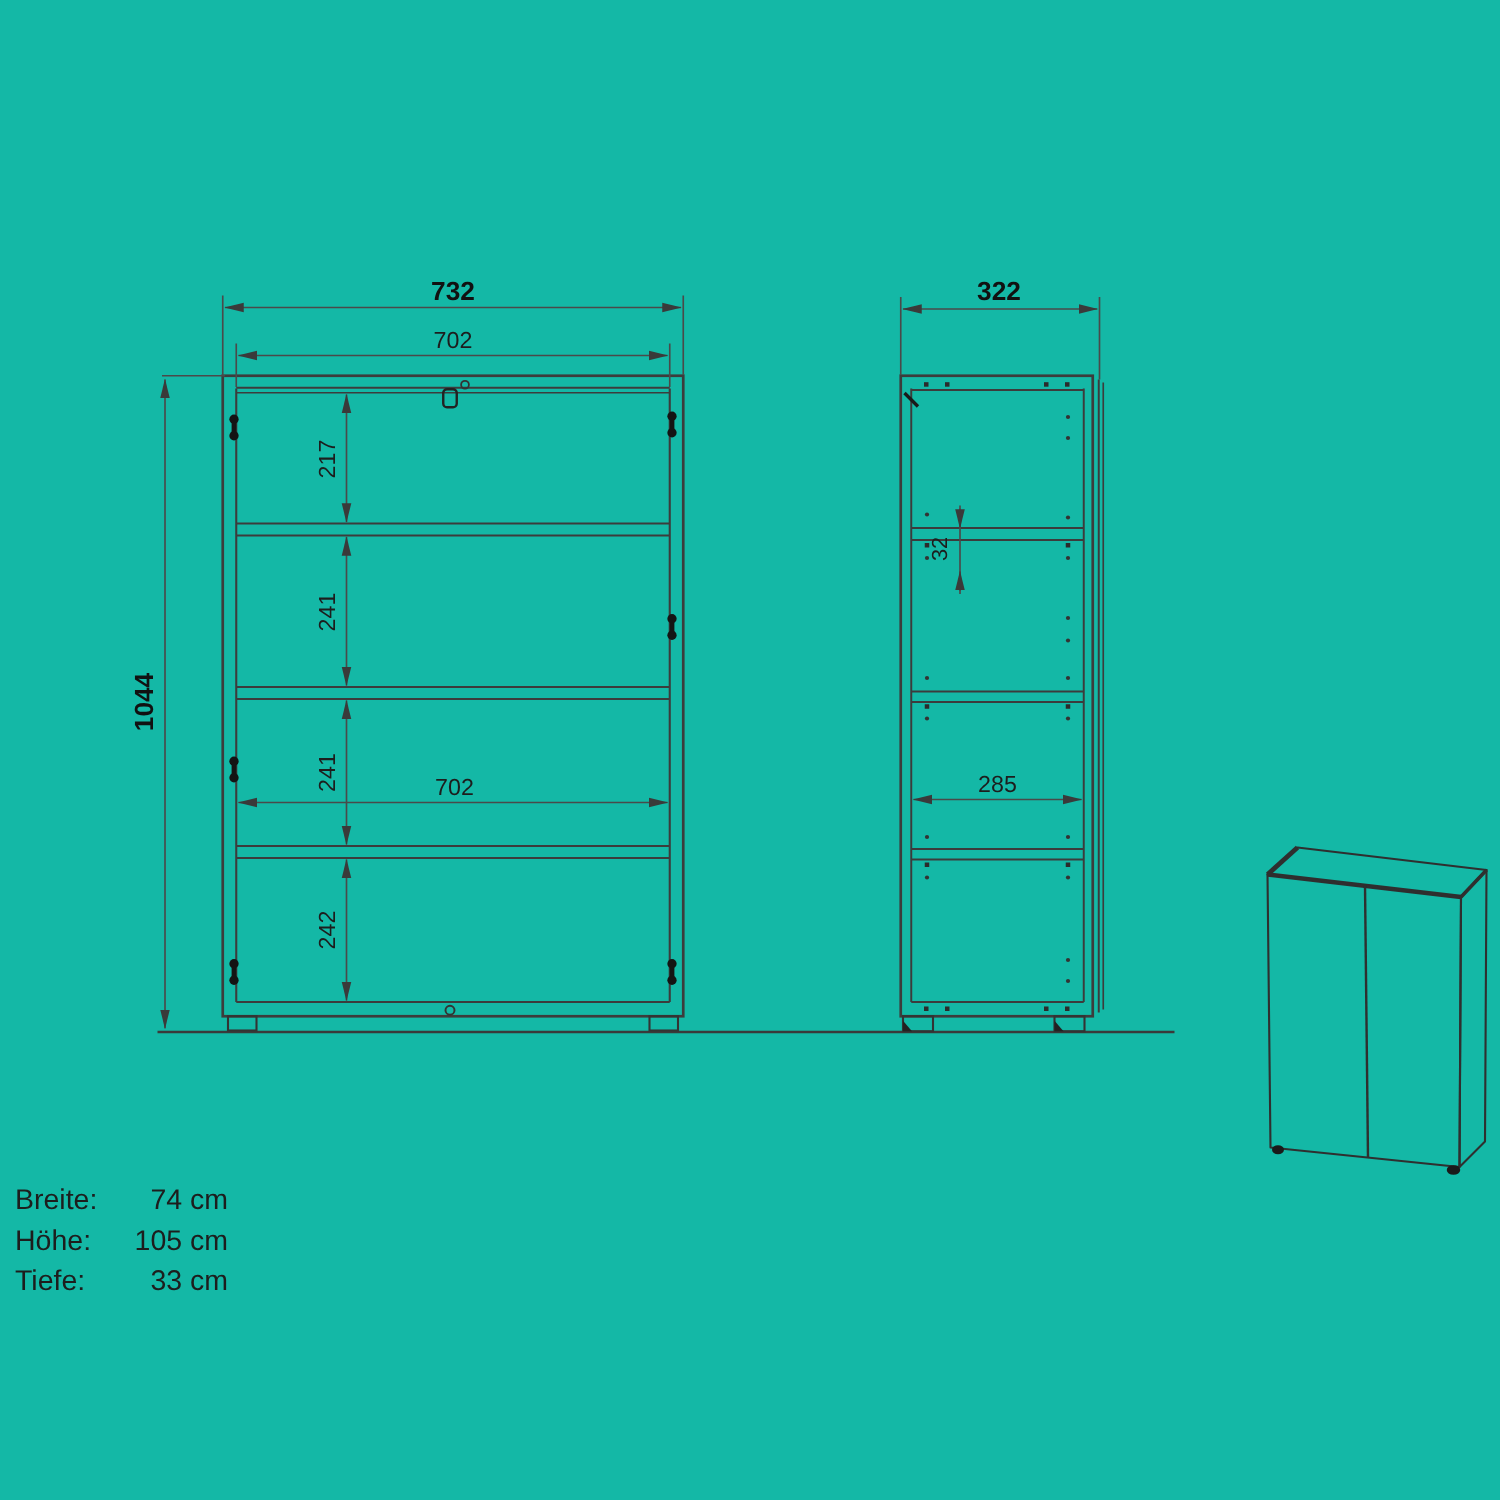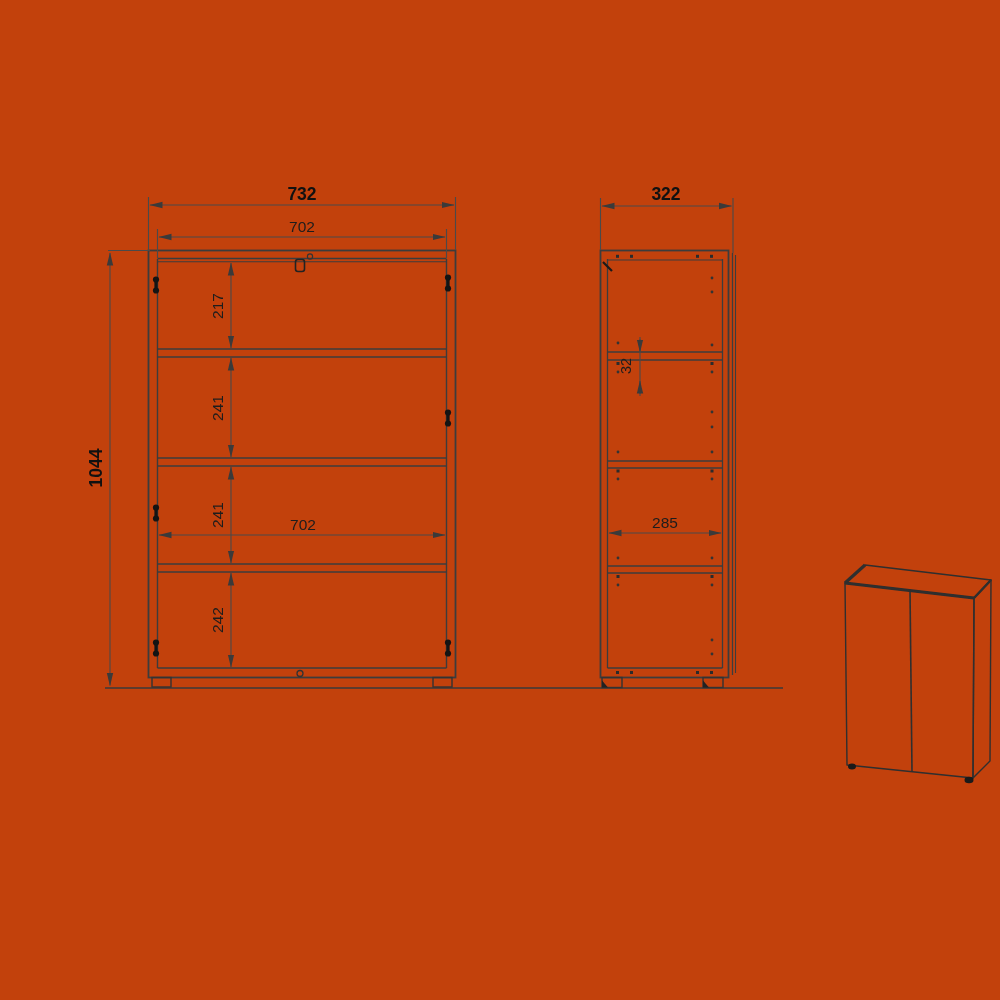--- a/index.html
+++ b/index.html
@@ -1,16 +1,16 @@
 <!DOCTYPE html>
 <html><head>
 <meta charset="utf-8">
 <style>
   html,body{margin:0;padding:0;background:#fff;}
-  .page{position:relative;width:1000px;height:1000px;background:#c2410c;overflow:hidden;
+  .page{position:relative;width:1000px;height:1000px;background:#14b8a6;overflow:hidden;
         font-family:"Liberation Sans",sans-serif;}
   svg{position:absolute;left:0;top:0;}
   .dim-text{fill:#1d1d1d;font-size:15.5px;font-family:"Liberation Sans",sans-serif;}
   .dim-text-bold{fill:#111;font-size:17.5px;font-weight:bold;font-family:"Liberation Sans",sans-serif;}
   .dim-text-small{fill:#1d1d1d;font-size:14.5px;font-family:"Liberation Sans",sans-serif;}
   .specs{position:absolute;left:10px;top:790px;display:grid;grid-template-columns:64px 78px;
          grid-auto-rows:27px;font-size:19px;color:#1d1d1d;}
   .specs .label{text-align:left;}
   .specs .value{text-align:right;}
 </style>
@@ -203,14 +203,22 @@
     <polygon points="845,583 974,598 973,778 847,765"></polygon>
     <polygon points="974,598 991,580 990,761 973,778"></polygon>
     <line x1="910" y1="590" x2="912" y2="772" stroke-width="1.6"></line>
     <g fill="#1a1a1a" stroke="none">
       <ellipse cx="852" cy="766.5" rx="4" ry="3"></ellipse>
       <ellipse cx="969" cy="780" rx="4.5" ry="3.2"></ellipse>
     </g>
   </g>
 </svg>
 
-
+<div class="specs">
+  <div class="label">Breite:</div>
+  <div class="value">74 cm</div>
+  <div class="label">Höhe:</div>
+  <div class="value">105 cm</div>
+  <div class="label">Tiefe:</div>
+  <div class="value">33 cm</div>
 </div>
 
+</div>
+
 </body></html>

